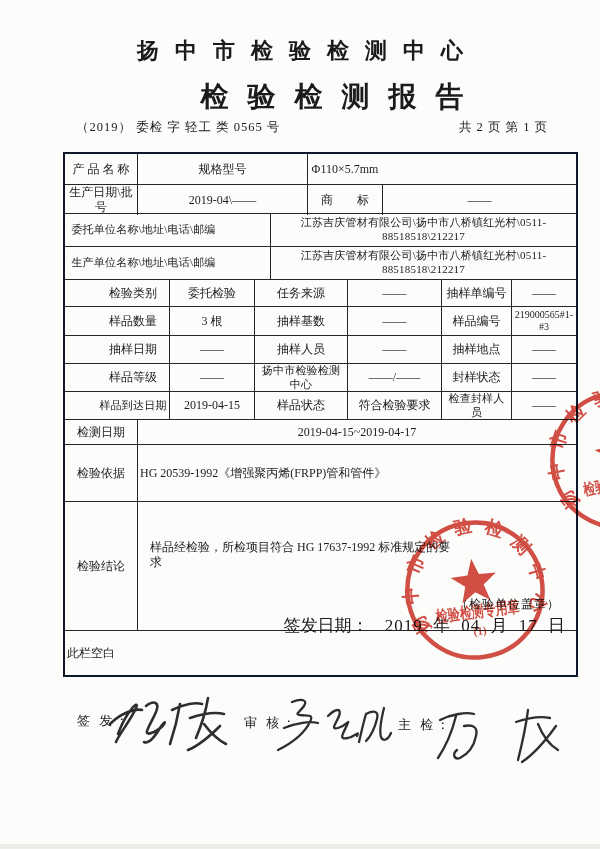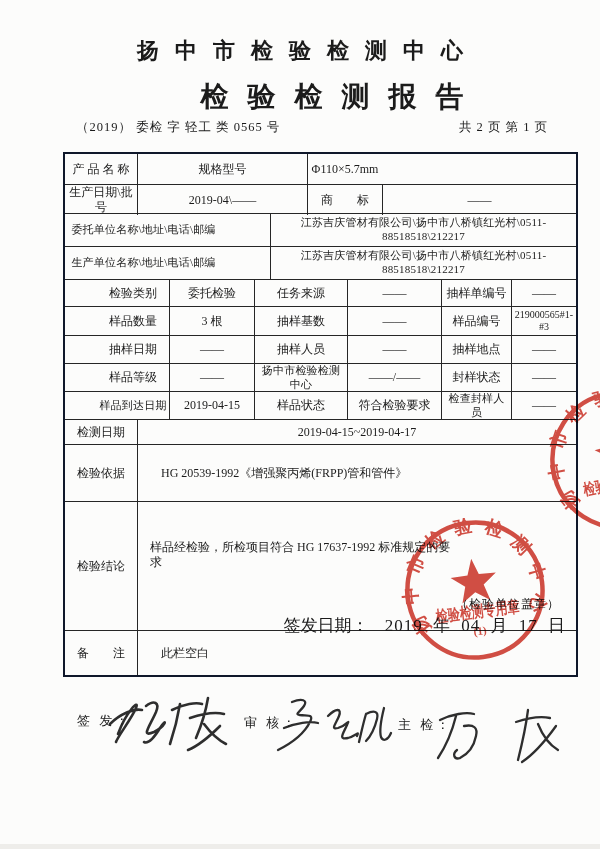--- a/index.html
+++ b/index.html
@@ -37,21 +37,21 @@
     border-left:1.4px solid #262626;box-sizing:border-box;
     font-size:12px;text-align:center;padding:0 2px;line-height:1.25;
   }
   .t-cell:first-child{border-left:none;}
   .row-a{grid-template-columns:72px 170px 75px 1fr;}
   .row-b{grid-template-columns:157px 1fr;gap:48px;}
   .row-c{grid-template-columns:72px 85px 93px 94px 70px 1fr;padding-left:32px;}
   .row-d{grid-template-columns:72px 1fr;}
   .sm{font-size:11px;letter-spacing:0.2px;}
   .xs{font-size:10px;}
-  .left{justify-content:flex-start;text-align:center;padding-left:23px;}
+  .left{justify-content:flex-start;text-align:center;padding-left:2px;}
 
   .concl-cell{position:relative;display:block;}
   .concl-text{position:absolute;top:38px;left:12px;right:120px;text-align:left;font-size:12px;}
   .seal-note{position:absolute;top:95px;right:16px;font-size:12px;letter-spacing:1px;}
   .issue-line{position:absolute;top:113px;right:10px;font-size:17px;white-space:nowrap;}
   .issue-line .date-val{margin-left:12px;word-spacing:5px;letter-spacing:1px;}
 
   
   .stamp{position:absolute;color:#cd3529;opacity:.87;mix-blend-mode:multiply;}
   .stamp-main{left:400px;top:515px;transform:rotate(-7deg);}
@@ -164,21 +164,20 @@
         <div class="concl-text">样品经检验，所检项目符合 HG 17637-1992 标准规定的要求</div>
         <div class="seal-note">（检验单位盖章）</div>
         <div class="issue-line">
           <span>签发日期：</span>
           <span class="date-val">2019 年 04 月 17 日</span>
         </div>
       </div>
     </div>
 
     <div class="t-row row-d" style="height:44px">
-      <div class="t-cell">备　　注</div>
       <div class="t-cell left">此栏空白</div>
     </div>
 
   </div>
 
   <svg class="stamp stamp-main" width="150" height="150" viewBox="-100 -100 200 200">
     <circle r="90" fill="none" stroke-width="6"></circle>
     <path id="arc1" d="M -63.9 44.7 A 78 78 0 1 1 63.9 44.7" fill="none"></path>
     <text font-size="24">
       <textPath href="#arc1" startOffset="0" textLength="330" lengthAdjust="spacing">扬中市检验检测中心</textPath>

